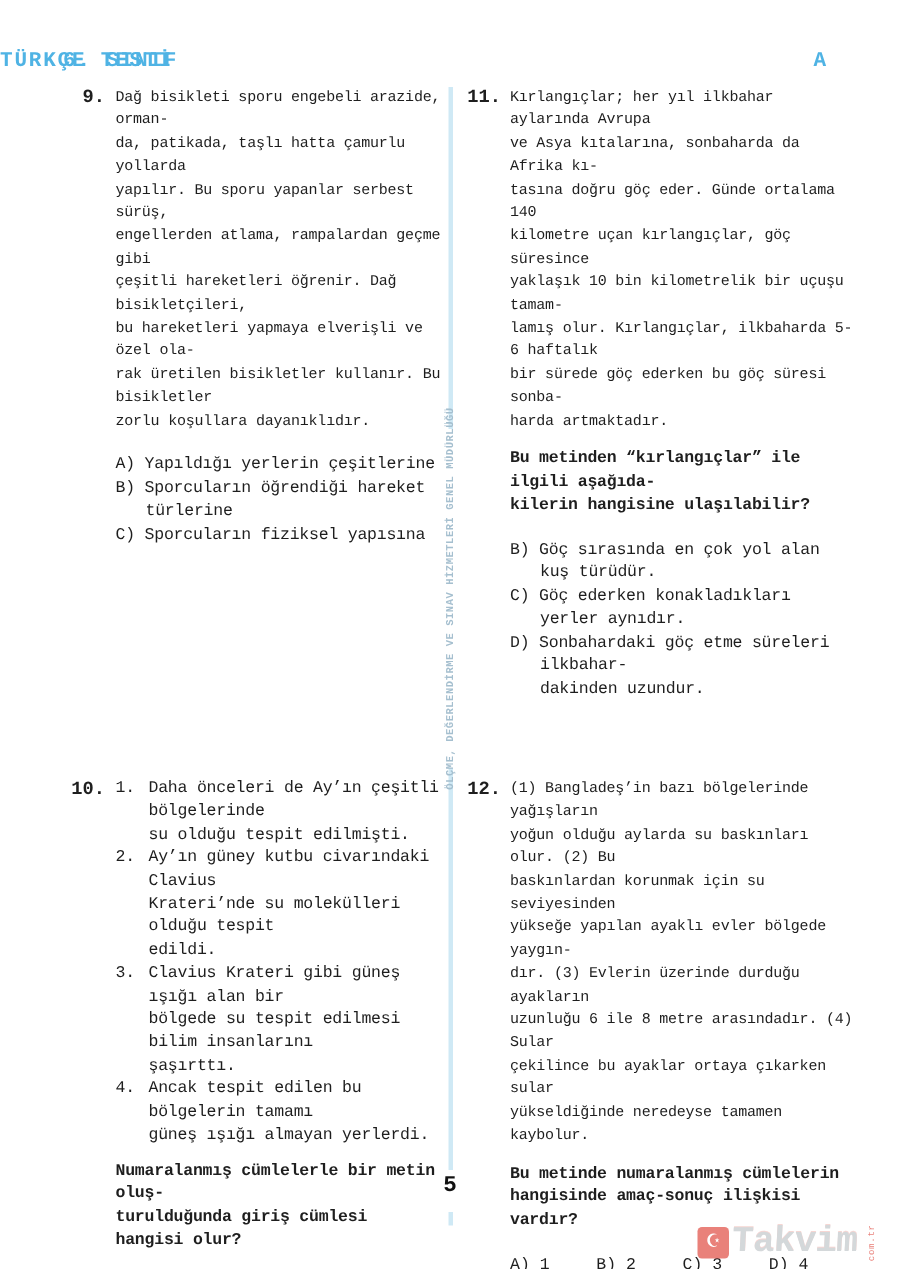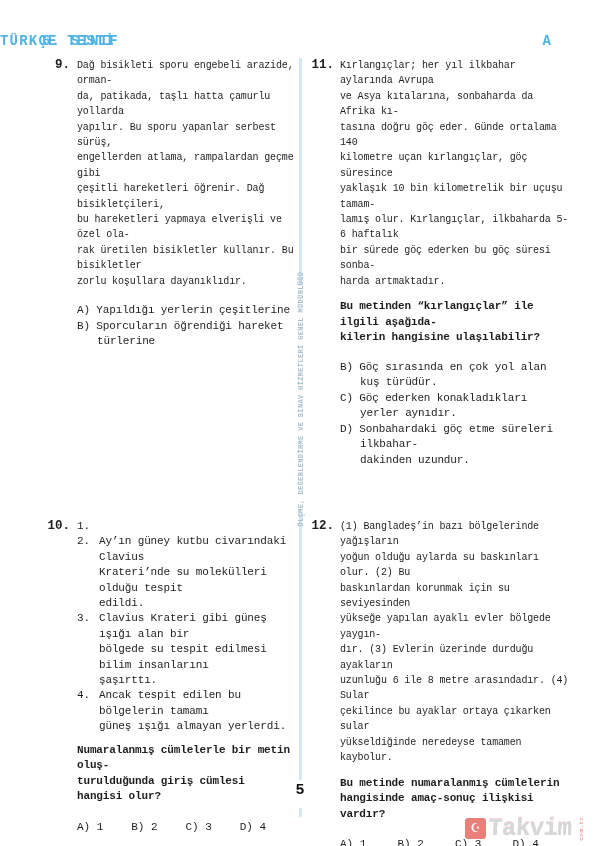--- a/index.html
+++ b/index.html
@@ -92,32 +92,35 @@
 da, patikada, taşlı hatta çamurlu yollarda
 yapılır. Bu sporu yapanlar serbest sürüş,
 engellerden atlama, rampalardan geçme gibi
 çeşitli hareketleri öğrenir. Dağ bisikletçileri,
 bu hareketleri yapmaya elverişli ve özel ola-
 rak üretilen bisikletler kullanır. Bu bisikletler
 zorlu koşullara dayanıklıdır.</div>
           <div class="opts">
             <div class="opt">A) Yapıldığı yerlerin çeşitlerine</div>
             <div class="opt">B) Sporcuların öğrendiği hareket türlerine</div>
+            <div class="opt">C) Sporcuların fiziksel yapısına</div>
           </div>
         </div>
       </div>
     </div>
 
     <div class="question q10">
       <div class="qrow">
         <span class="qnum">10.</span>
         <div class="qcontent">
           <div>
             <div class="itemrow">
               <span class="inum">1.</span>
+              <span class="itext">Daha önceleri de Ay’ın çeşitli bölgelerinde
+su olduğu tespit edilmişti.</span>
             </div>
             <div class="itemrow">
               <span class="inum">2.</span>
               <span class="itext">Ay’ın güney kutbu civarındaki Clavius
 Krateri’nde su molekülleri olduğu tespit
 edildi.</span>
             </div>
             <div class="itemrow">
               <span class="inum">3.</span>
               <span class="itext">Clavius Krateri gibi güneş ışığı alan bir

